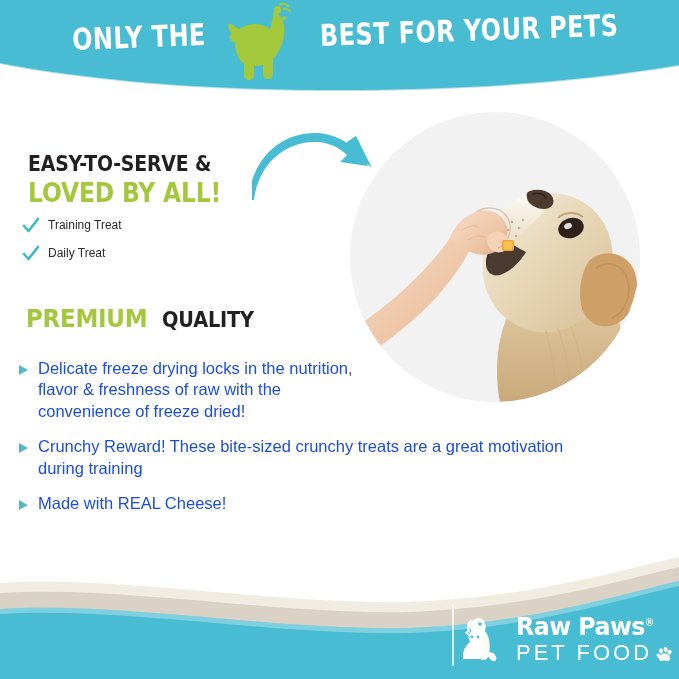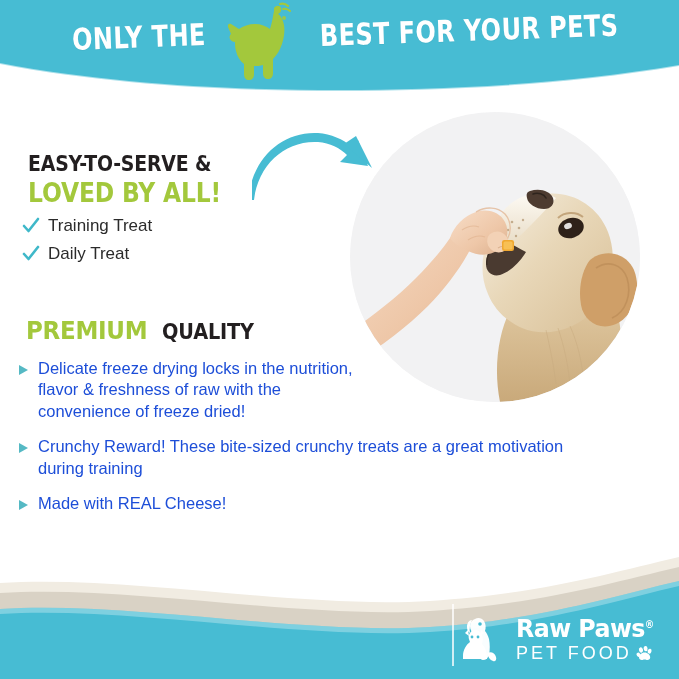--- a/index.html
+++ b/index.html
@@ -51,37 +51,37 @@
   }
 
   .check-list{position:absolute;left:22px;top:212px;width:280px;}
   .check-row{display:flex;align-items:center;gap:8px;height:28px;}
   .check-mark{
     width:18px;height:18px;flex:0 0 18px;position:relative;
   }
   .check-mark svg{display:block;}
   .check-text{
     font-family:"Liberation Sans", sans-serif;
-    font-size:17px;color:#2b2b2b;line-height:1.1;
+    font-size:12px;color:#2b2b2b;line-height:1.1;
   }
 
   
   .arrow{position:absolute;left:252px;top:126px;width:130px;height:80px;}
 
   
   .photo-circle{
     position:absolute;left:350px;top:112px;width:290px;height:290px;
     border-radius:50%;
     background:radial-gradient(circle at 42% 35%, #fbfbfc 0%, #f3f3f4 62%, #eeeef0 100%);
     overflow:hidden;
   }
   .photo-circle svg{position:absolute;left:0;top:0;}
 
   
-  .premium-head{position:absolute;left:26px;top:316px;white-space:nowrap;}
+  .premium-head{position:absolute;left:26px;top:304px;white-space:nowrap;}
   .premium-word{
     font-family:"DejaVu Sans", sans-serif;font-weight:700;font-size:25px;
     color:#a3c83c;letter-spacing:-0.3px;display:inline-block;
     transform:scaleX(0.92);transform-origin:left center;
   }
   .quality-word{
     font-family:"DejaVu Sans", sans-serif;font-weight:700;font-size:21px;
     color:#231f20;letter-spacing:-0.2px;display:inline-block;
     transform:scaleX(0.92);transform-origin:left center;margin-left:4px;
   }
@@ -114,21 +114,21 @@
   .logo-text{display:flex;flex-direction:column;justify-content:flex-end;line-height:1;}
   .logo-raw{
     font-family:"DejaVu Sans", sans-serif;font-weight:700;
     font-size:25px;color:#ffffff;letter-spacing:-0.6px;
     transform:scaleX(0.95);transform-origin:left center;white-space:nowrap;
     position:relative;
   }
   .logo-reg{font-size:10px;vertical-align:super;font-weight:700;}
   .logo-sub{
     font-family:"Liberation Sans", sans-serif;font-weight:400;
-    font-size:18px;color:#ffffff;letter-spacing:3.0px;margin-top:3px;
+    font-size:22px;color:#ffffff;letter-spacing:3.0px;margin-top:3px;
     white-space:nowrap;display:flex;align-items:center;gap:4px;
   }
   .logo-paw{width:17px;height:17px;display:inline-block;}
 </style>
 </head>
 <body>
 
 <div class="page">
 
   <div class="header-banner">

